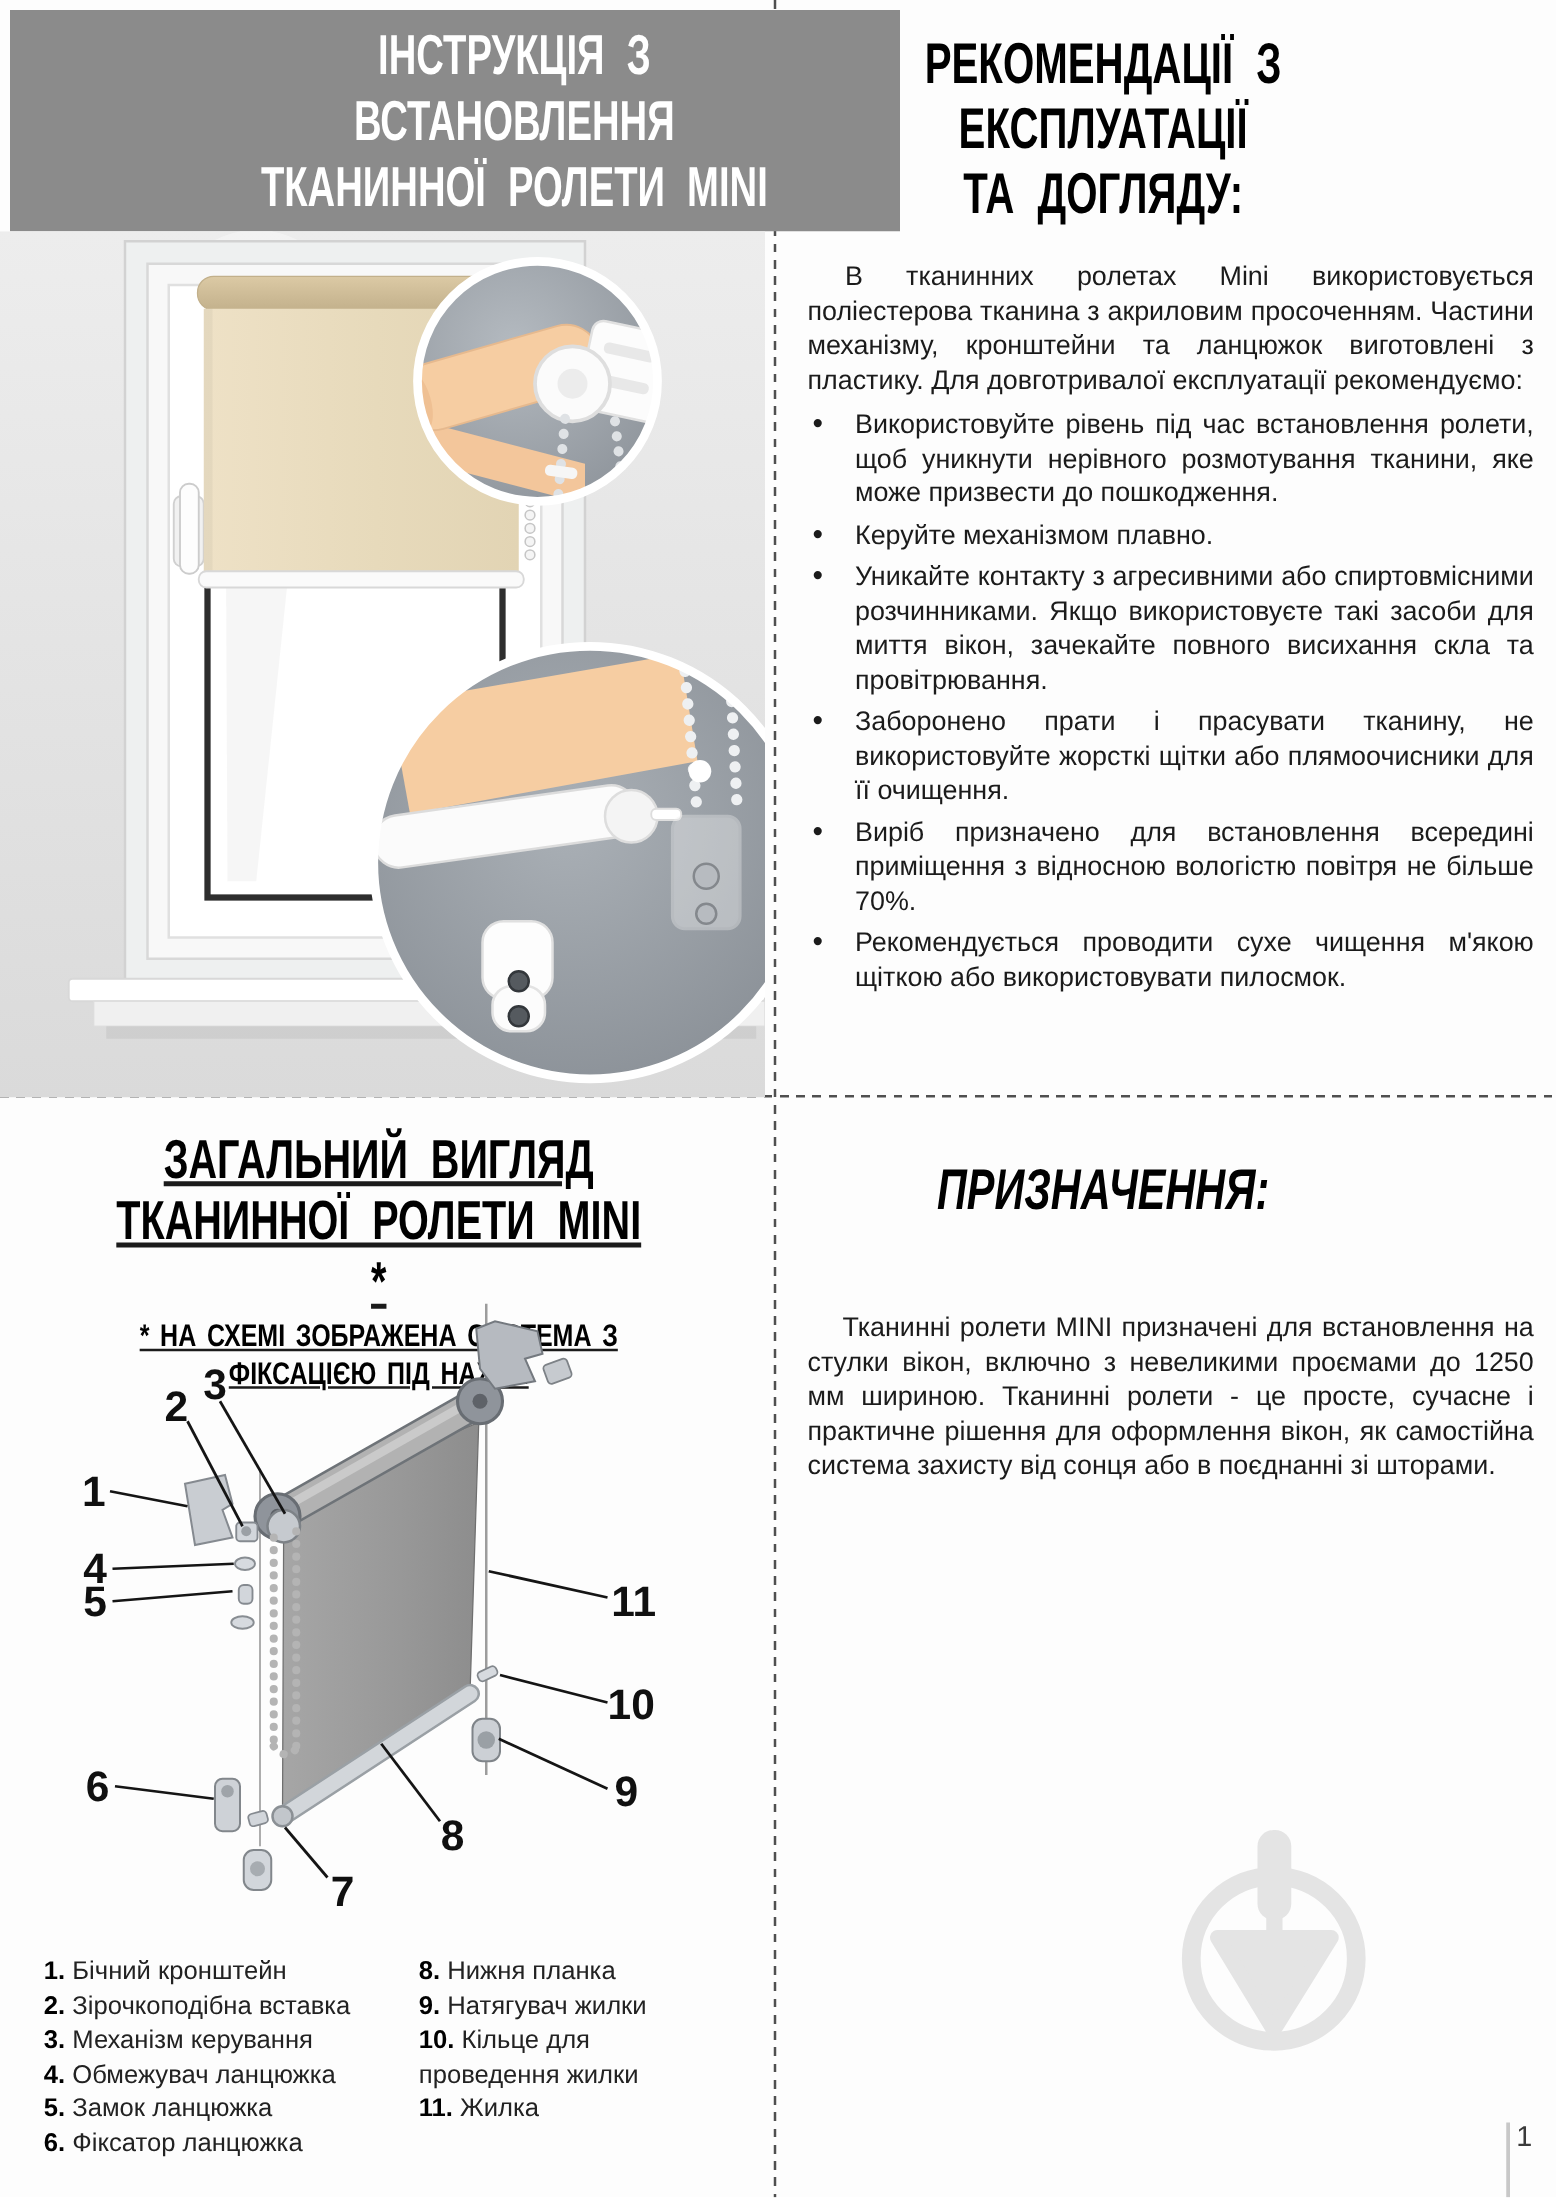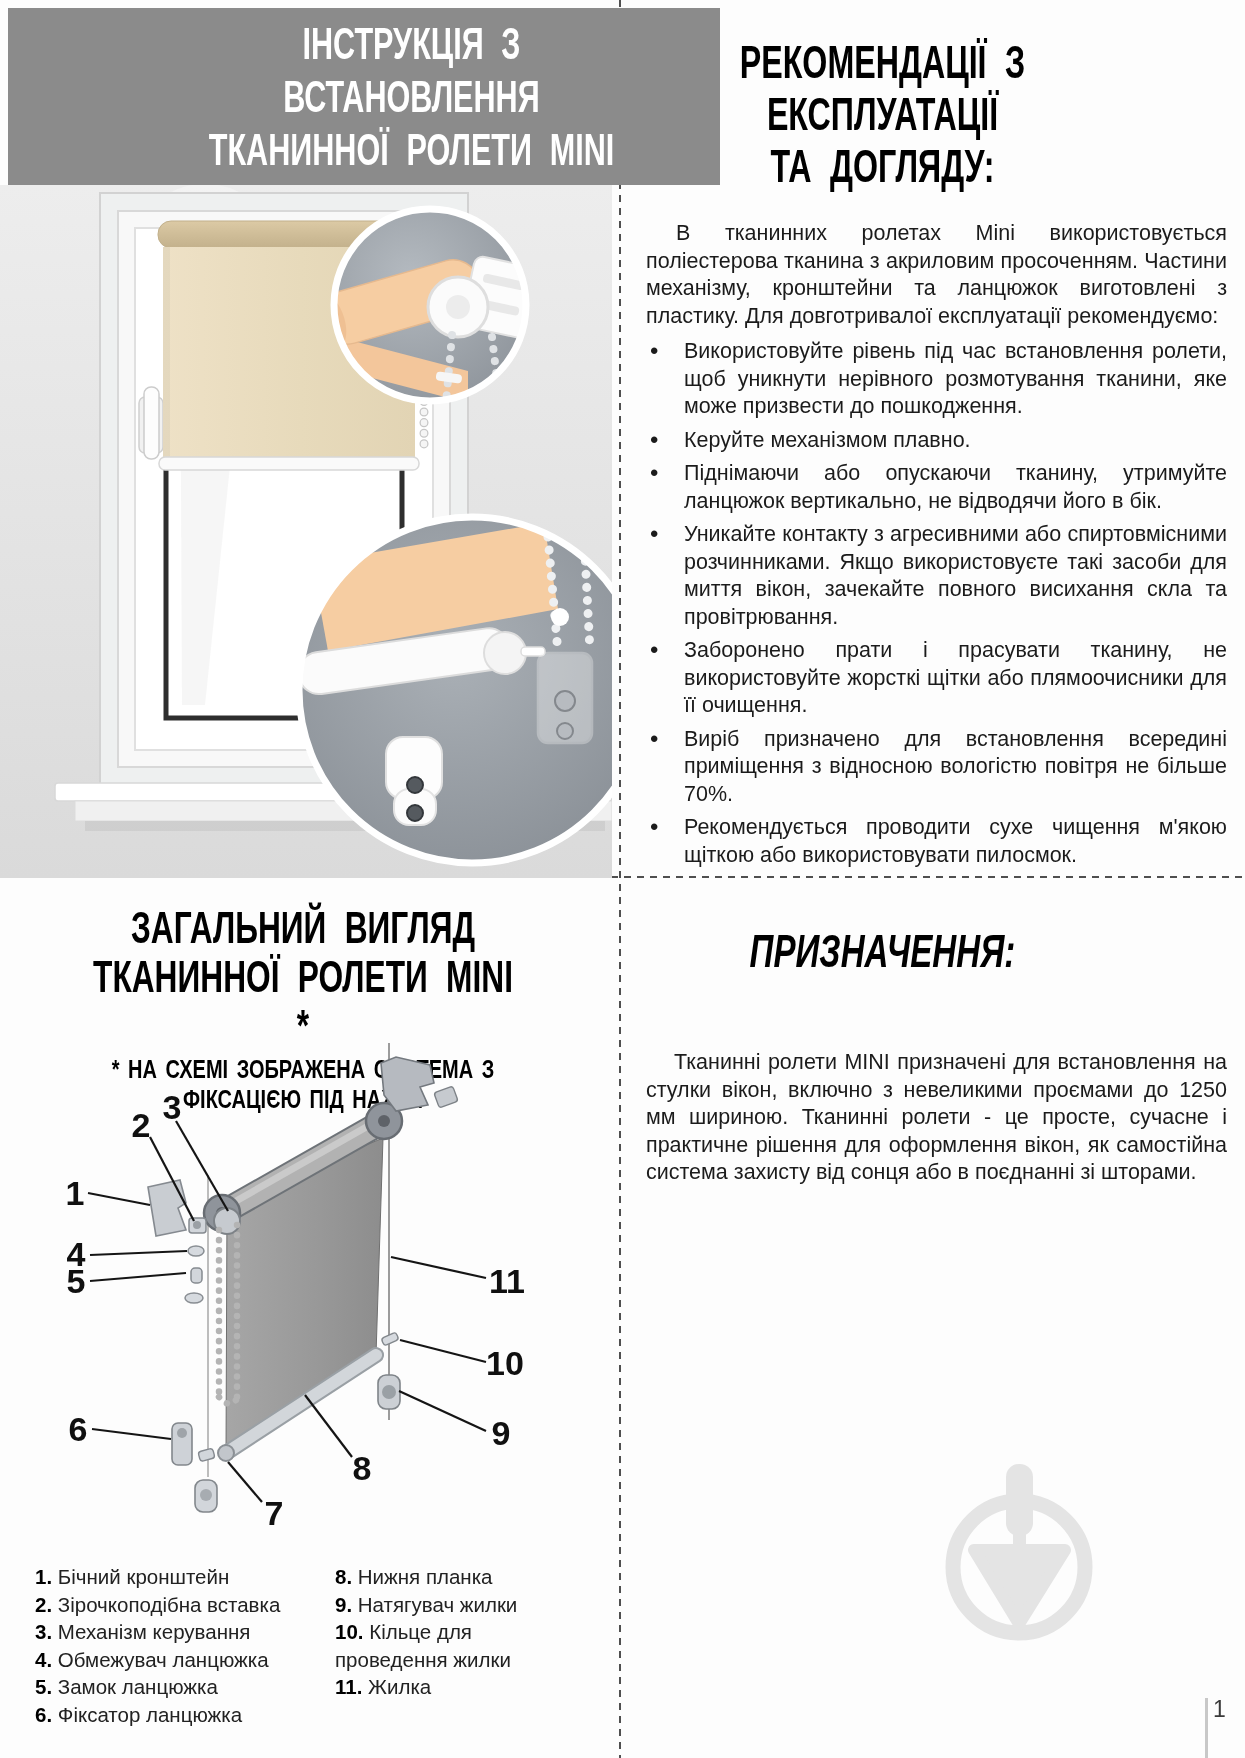--- a/index.html
+++ b/index.html
@@ -15,30 +15,30 @@
   .condensed{font-weight:bold;text-align:center;transform-origin:50% 0;word-spacing:0.3em;color:#000;}
 
   
   .gray-header{position:absolute;left:8px;top:8px;width:712px;height:177px;background:#8b8b8b;
                display:flex;align-items:center;justify-content:center;padding-left:0;box-sizing:border-box;}
   .gray-header .condensed{color:#ffffff;font-size:45px;line-height:53px;transform:scaleX(0.68);margin-left:95px;}
   .photo{position:absolute;left:0;top:185px;width:612px;height:693px;}
 
   
   .q-tr{position:absolute;left:640px;top:0;width:597px;height:876px;}
-  .q-tr .titlewrap{margin:36px 112px 0 0;}
+  .q-tr .titlewrap{margin:24px 112px 0 0;}
   .q-tr .condensed{font-size:46px;line-height:52px;transform:scaleX(0.70);}
   .q-tr .intro{margin:28px 10px 0 6px;font-size:21.5px;line-height:27.5px;text-align:justify;text-indent:30px;}
   .bullets{list-style:none;margin:8px 10px 12px 0;padding:0;}
   .bullets li{position:relative;padding-left:44px;margin-top:6px;font-size:21.5px;line-height:27.5px;text-align:justify;}
   .bullets li::before{content:"\2022";position:absolute;left:10px;top:-1px;font-size:24px;color:#1b1b1b;}
 
   
   .q-bl{position:absolute;left:0;top:877px;width:620px;height:881px;}
-  .q-bl .titlewrap{margin:26px 14px 0 0;}
+  .q-bl .titlewrap{margin:26px 14px 0 0;text-decoration:underline;}
   .q-bl .condensed.big{font-size:44px;line-height:49px;transform:scaleX(0.72);}
   .q-bl .condensed.note{font-size:25px;line-height:30px;margin-top:4px;transform:scaleX(0.80);word-spacing:0.15em;}
   .diagram{position:absolute;left:0;top:148px;}
   .legend{position:absolute;list-style:none;margin:0;padding:0;font-size:20.5px;line-height:27.5px;color:#222;}
   .legend b{color:#000;}
   .legend-left{left:35px;top:686px;width:320px;}
   .legend-right{left:335px;top:686px;width:240px;}
 
   
   .q-br{position:absolute;left:640px;top:877px;width:597px;height:881px;}
@@ -194,21 +194,20 @@
     <div class="titlewrap">
       <h1 class="condensed" style="margin:0">
         <div>РЕКОМЕНДАЦІЇ З ЕКСПЛУАТАЦІЇ</div>
         <div>ТА ДОГЛЯДУ:</div>
       </h1>
     </div>
     <p class="intro">В тканинних ролетах Mini використовується поліестерова тканина з акриловим просоченням. Частини механізму, кронштейни та ланцюжок виготовлені з пластику. Для довготривалої експлуатації рекомендуємо:</p>
     <ul class="bullets">
       <li>Використовуйте рівень під час встановлення ролети, щоб уникнути нерівного розмотування тканини, яке може призвести до пошкодження.</li>
       <li>Керуйте механізмом плавно.</li>
-      <li>Піднімаючи або опускаючи тканину, утримуйте ланцюжок вертикально, не відводячи його в бік.</li>
       <li>Уникайте контакту з агресивними або спиртовмісними розчинниками. Якщо використовуєте такі засоби для миття вікон, зачекайте повного висихання скла та провітрювання.</li>
       <li>Заборонено прати і прасувати тканину, не використовуйте жорсткі щітки або плямоочисники для її очищення.</li>
       <li>Виріб призначено для встановлення всередині приміщення з відносною вологістю повітря не більше 70%.</li>
       <li>Рекомендується проводити сухе чищення м'якою щіткою або використовувати пилосмок.</li>
     </ul>
   </section>
 
   <section class="q-bl">
     <div class="titlewrap">
       <h2 class="condensed big" style="margin:0">

